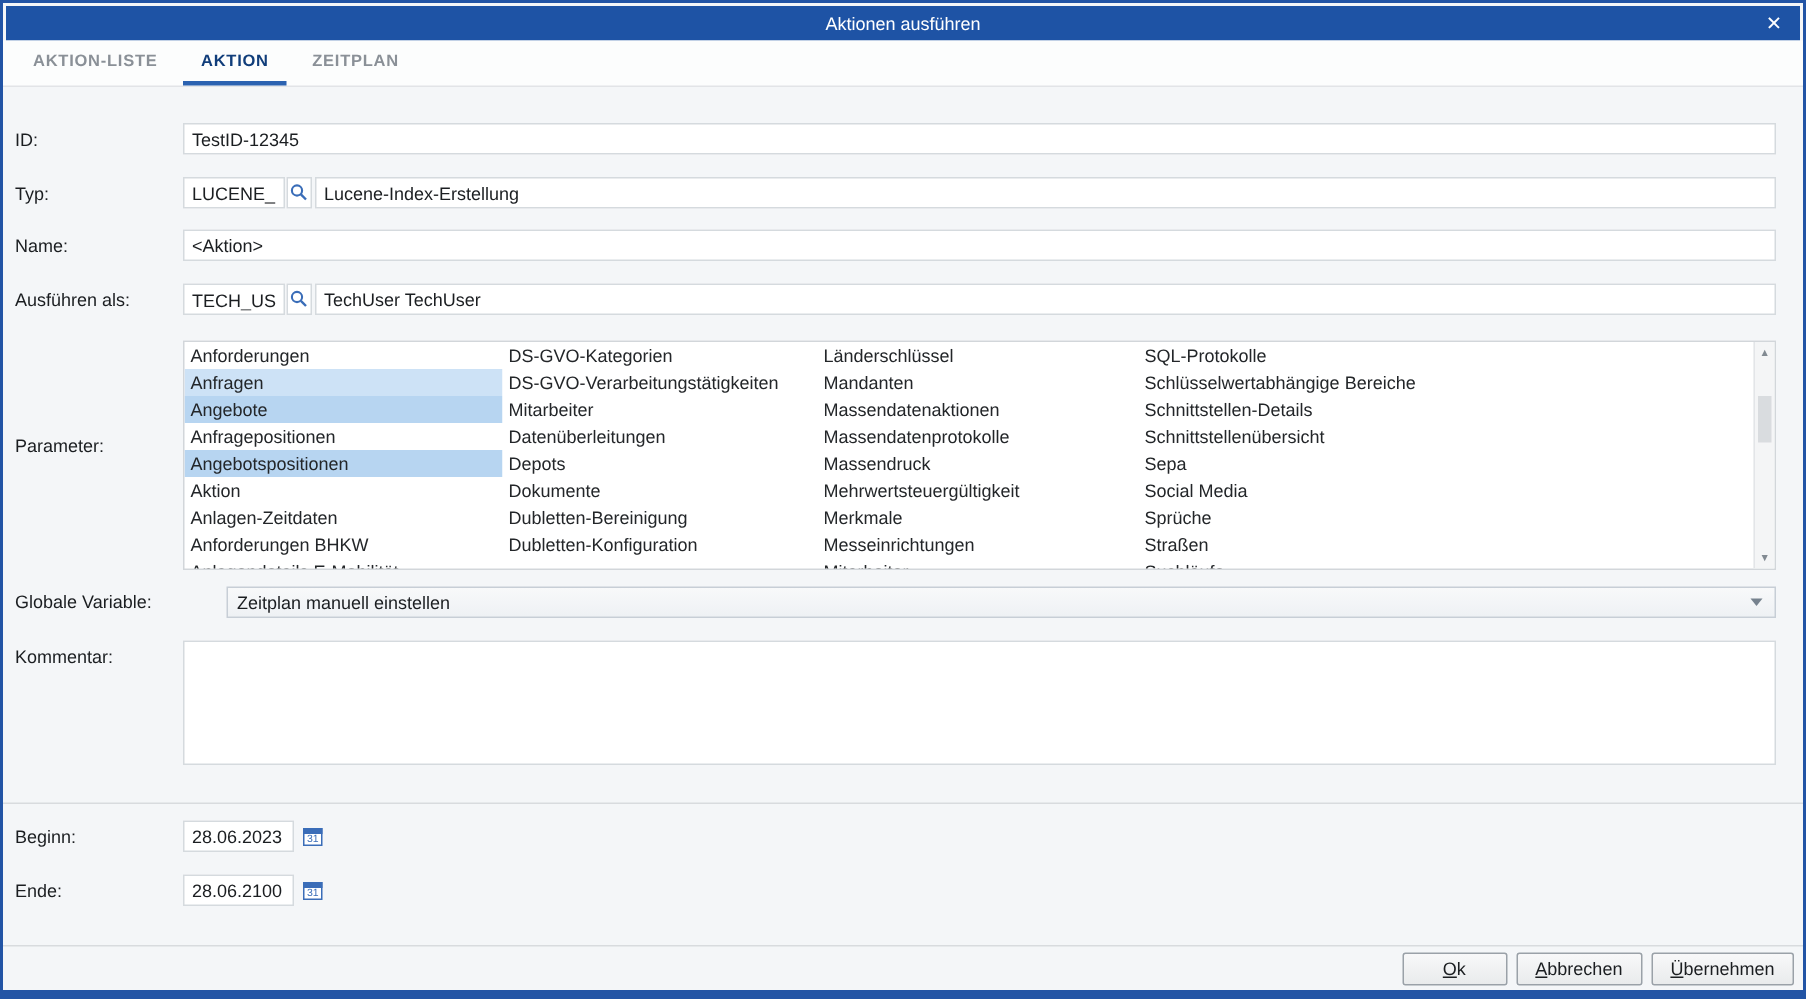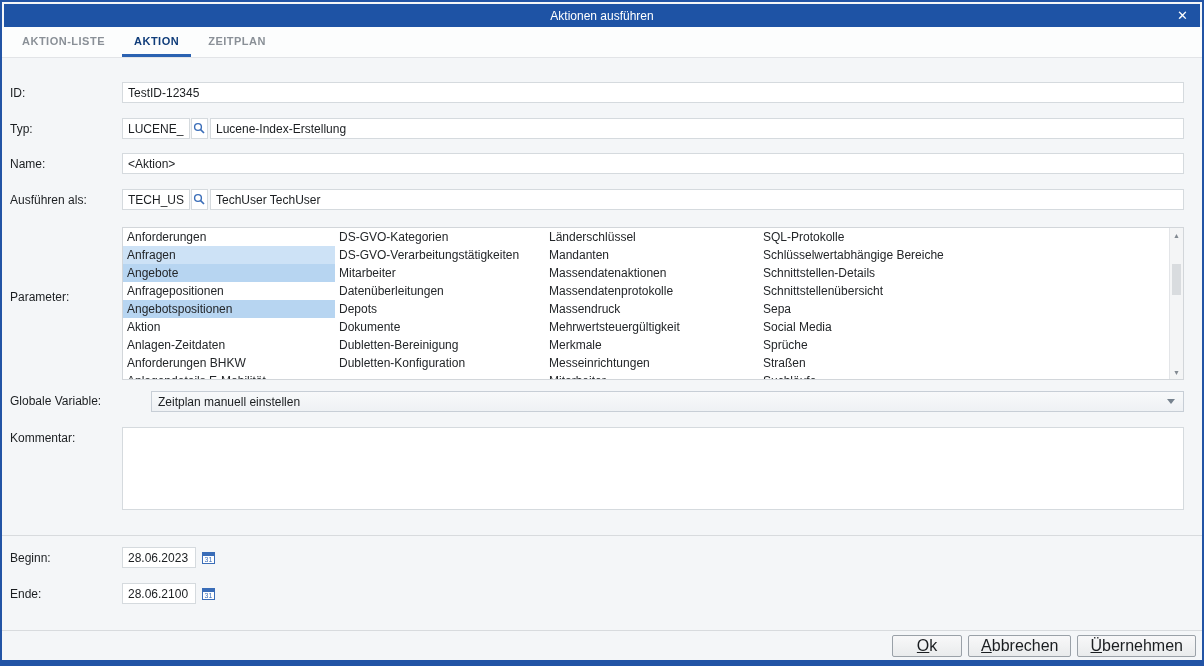--- a/index.html
+++ b/index.html
@@ -30,21 +30,21 @@
   .list-item.sel-light{background:var(--sel-light);}
   .list-item.sel-strong{background:var(--sel-strong);}
   .scrollbar{position:absolute;top:0;right:0;bottom:0;width:14px;background:#f4f5f6;border-left:1px solid #e3e5e8;}
   .scroll-btn{height:14px;display:flex;align-items:center;justify-content:center;font-size:7px;color:#828a92;cursor:pointer;}
   .scroll-btn.down{position:absolute;bottom:0;left:0;right:0;}
   .scroll-thumb{position:absolute;left:2px;right:2px;top:36px;height:31px;background:#d9dcdf;cursor:pointer;}
   .combo{position:absolute;left:120px;right:18px;top:389px;height:21px;background:linear-gradient(#f8f9fa,#eef1f4);border:1px solid #c7ced6;display:flex;align-items:center;justify-content:space-between;padding:0 8px 0 6px;font-size:12px;color:#1b1e21;cursor:pointer;margin-left:29px;}
   .chevron{width:0;height:0;border-left:4px solid transparent;border-right:4px solid transparent;border-top:5px solid #76828e;}
   .hsep{position:absolute;left:0;right:0;height:1px;background:#d8dbde;}
   .footer-buttons{position:absolute;top:633px;right:6px;display:flex;gap:6px;}
-  .btn{min-width:70px;height:22px;font-size:16px;font-family:inherit;background:linear-gradient(#f8f8f9,#e9ebec);border:1px solid #9aa1a8;border-radius:2px;padding:0 12px;color:#1b1e21;cursor:pointer;}
+  .btn{min-width:70px;height:22px;font-size:12px;font-family:inherit;background:linear-gradient(#f8f8f9,#e9ebec);border:1px solid #9aa1a8;border-radius:2px;padding:0 12px;color:#1b1e21;cursor:pointer;}
   .btn .accel{text-decoration:underline;}
   .bottom-strip{position:absolute;bottom:0;left:0;right:0;height:4px;background:var(--accent);}
 </style>
 </head>
 <body>
 
 <div class="window">
 
   <div class="titlebar">
     <span>Aktionen ausführen</span>

